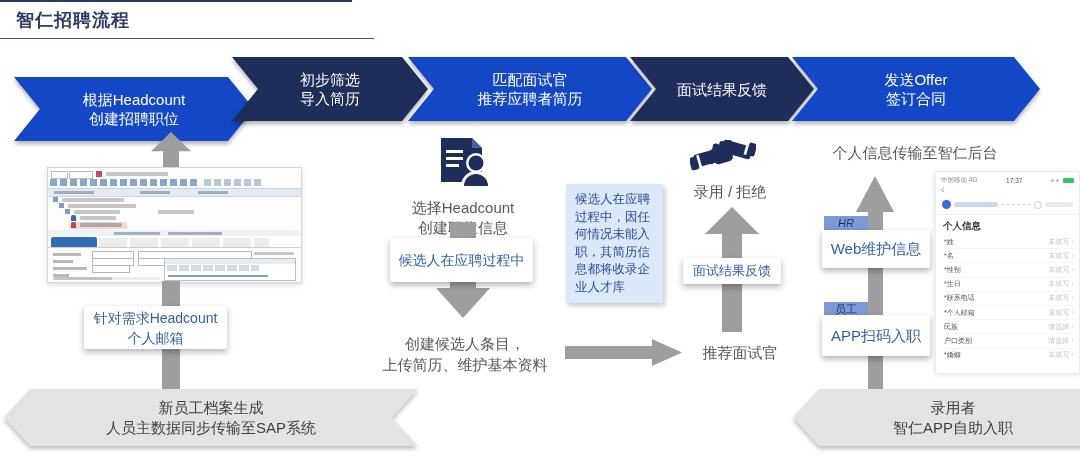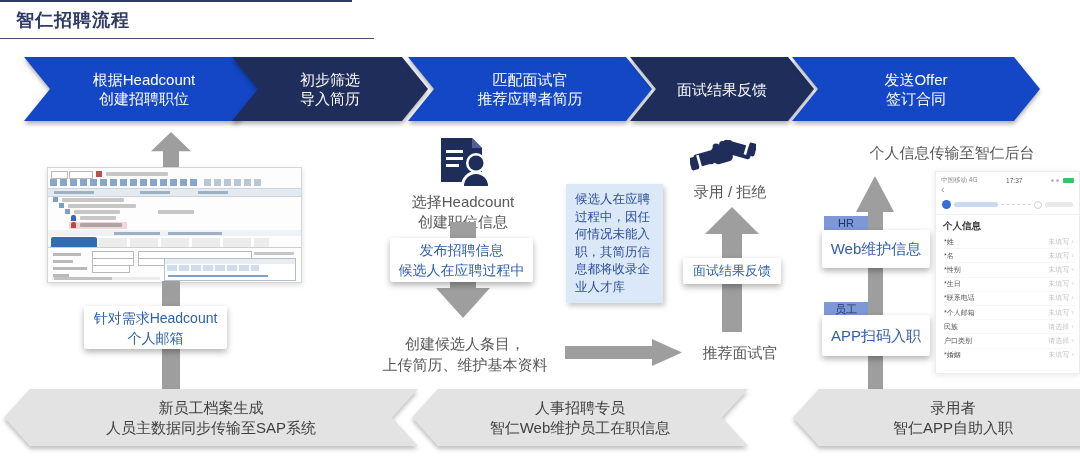--- a/index.html
+++ b/index.html
@@ -73,21 +73,21 @@
 </style>
 </head>
 <body>
 
 <div id="stage">
 
   <div class="top-line"></div>
   <div class="page-title">智仁招聘流程</div>
   <div class="title-underline"></div>
 
-  <div class="chev-w" style="left:24px;width:240px;">
+  <div class="chev-w" style="left:14px;width:240px;margin-top:20px;">
     <div class="chev c-blue">
         <span>根据Headcount</span>
         <span>创建招聘职位</span>
       </div>
   </div>
   <div class="chev-w" style="left:408px;width:244px;">
     <div class="chev c-blue">
         <span>匹配面试官</span>
         <span>推荐应聘者简历</span>
       </div>
@@ -187,28 +187,27 @@
       <path d="M35 2 l10 10 h-10 z" fill="#51609c"></path>
       <rect x="9" y="14" width="17" height="3" fill="#fff"></rect>
       <rect x="9" y="21" width="17" height="3" fill="#fff"></rect>
       <rect x="9" y="28" width="13" height="3" fill="#fff"></rect>
       <circle cx="39" cy="27" r="10" fill="#fff"></circle>
       <circle cx="39" cy="27" r="7.5" fill="#1F2D5B"></circle>
       <path d="M24 50 a15 15 0 0 1 30 0 z" fill="#fff"></path>
       <path d="M27 50 a12 12 0 0 1 24 0 z" fill="#1F2D5B"></path>
     </svg>
   </span>
-  <div class="caption" style="left:393px;top:192px;width:140px;">
+  <div class="caption" style="left:393px;top:198px;width:140px;">
     <div>选择Headcount</div>
     <div>创建职位信息</div>
   </div>
   <div class="shaft" style="left:450px;top:222px;width:26px;height:66px;"></div>
   <div class="tri-down" style="left:436px;top:288px;width:54px;height:30px;"></div>
   <div class="wbox" style="left:390px;top:238px;width:143px;height:44px;">
-    <span>发布招聘信息</span>
     <span>候选人在应聘过程中</span>
   </div>
   <div class="caption" style="left:375px;top:333px;width:180px;line-height:21px;">
     <div>创建候选人条目，</div>
     <div>上传简历、维护基本资料</div>
   </div>
 
   <div class="note">
     <span>候选人在应聘过程中，因任何情况未能入职，其简历信息都将收录企业人才库</span>
   </div>
@@ -238,26 +237,26 @@
   </span>
   <div class="caption" style="left:675px;top:182px;width:110px;">
     <span>录用 / 拒绝</span>
   </div>
   <div class="tri-up" style="left:705px;top:207px;width:54px;height:27px;"></div>
   <div class="shaft" style="left:722px;top:233px;width:20px;height:99px;"></div>
   <div class="wbox" style="left:683px;top:258px;width:98px;height:26px;font-size:13px;">
     <span>面试结果反馈</span>
   </div>
 
-  <div class="caption" style="left:857px;top:143px;width:190px;">
+  <div class="caption" style="left:820px;top:143px;width:190px;">
     <span>个人信息传输至智仁后台</span>
   </div>
   <div class="tri-up" style="left:856px;top:176px;width:38px;height:36px;"></div>
   <div class="shaft" style="left:868px;top:210px;width:15px;height:179px;"></div>
-  <div class="tag" style="left:824px;top:216px;width:44px;height:18px;">
+  <div class="tag" style="left:824px;top:216px;width:44px;height:18px;font-style:italic;">
     <span>HR</span>
   </div>
   <div class="wbox" style="left:822px;top:230px;width:108px;height:38px;font-size:15px;">
     <span>Web维护信息</span>
   </div>
   <div class="tag" style="left:824px;top:302px;width:44px;height:13px;">
     <span>员工</span>
   </div>
   <div class="wbox" style="left:822px;top:315px;width:108px;height:41px;font-size:15px;">
     <span>APP扫码入职</span>
@@ -329,26 +328,20 @@
         </div>
     </div>
   </div>
 
   <div class="bchev-w" style="left:4px;width:414px;">
     <div class="bchev">
       <span>新员工档案生成</span>
       <span>人员主数据同步传输至SAP系统</span>
     </div>
   </div>
-  <div class="bchev-w" style="left:412px;width:336px;">
-    <div class="bchev">
-      <span>人事招聘专员</span>
-      <span>智仁Web维护员工在职信息</span>
-    </div>
-  </div>
   <div class="bchev-w" style="left:793px;width:320px;">
     <div class="bchev">
       <span>录用者</span>
       <span>智仁APP自助入职</span>
     </div>
   </div>
 
 </div>
 
 </body></html>

